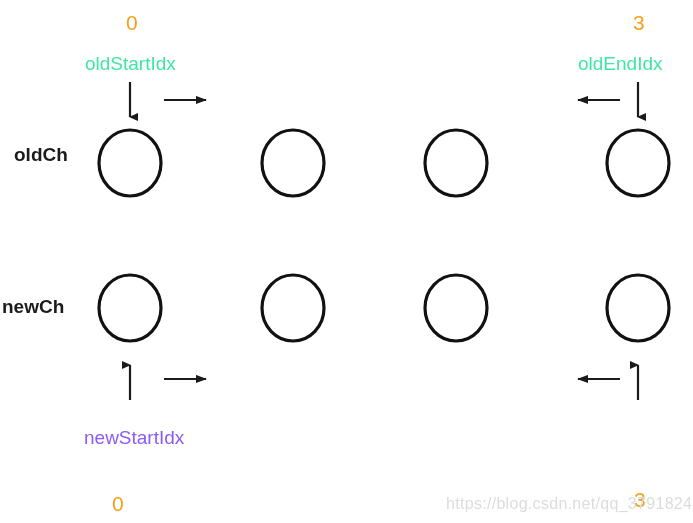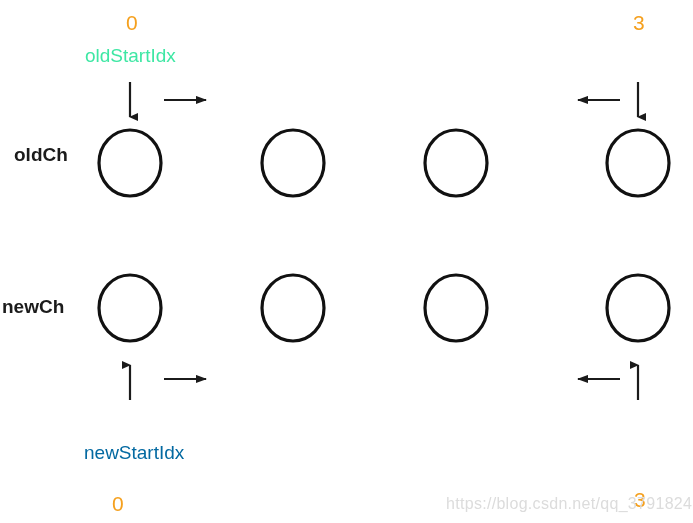--- a/index.html
+++ b/index.html
@@ -29,27 +29,27 @@
     font-size: 21px;
     font-weight: 400;
     color: #f5a01e;
     letter-spacing: 0.5px;
   }
   
   .ptr-old {
     font-size: 19px;
     font-weight: 400;
     color: #3ee7a4;
+    margin-top: 8px;
   }
   
   .ptr-new {
     font-size: 19px;
     font-weight: 400;
-    color: #0369a1;
-    margin-top: 15px;
+    color: #8b5cf6;
   }
   
   .row-name {
     font-size: 19px;
     font-weight: 700;
     color: #1b1b1b;
   }
   .row-svg {
     position: absolute;
     left: 0;
@@ -112,20 +112,21 @@
     <line x1="164" y1="379" x2="206" y2="379" stroke="#1b1b1b" stroke-width="2.2" marker-end="url(#arrowRight)"></line>
 
     <line x1="638" y1="400" x2="638" y2="365" stroke="#1b1b1b" stroke-width="2.2" marker-end="url(#arrowUp)"></line>
     <line x1="620" y1="379" x2="578" y2="379" stroke="#1b1b1b" stroke-width="2.2" marker-end="url(#arrowLeft)"></line>
   </svg>
 
   <div class="lbl idx-num" style="left:126px; top:12px;">0</div>
   <div class="lbl ptr-old" style="left:85px; top:46px;">oldStartIdx</div>
 
   <div class="lbl idx-num" style="left:633px; top:12px;">3</div>
+  <div class="lbl ptr-old" style="left:578px; top:46px;">oldEndIdx</div>
 
   <div class="lbl row-name" style="left:14px; top:145px;">oldCh</div>
   <div class="lbl row-name" style="left:2px; top:297px;">newCh</div>
 
   <div class="lbl ptr-new" style="left:84px; top:428px;">newStartIdx</div>
   <div class="lbl idx-num" style="left:112px; top:493px;">0</div>
 
   <div class="lbl idx-num" style="left:634px; top:489px;">3</div>
 
   <div class="watermark" style="left:446px; top:495px;">https://blog.csdn.net/qq_37918241</div>

